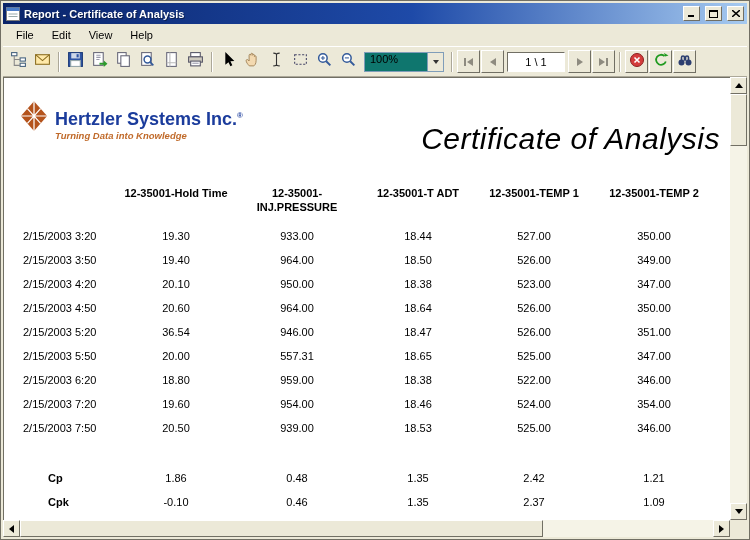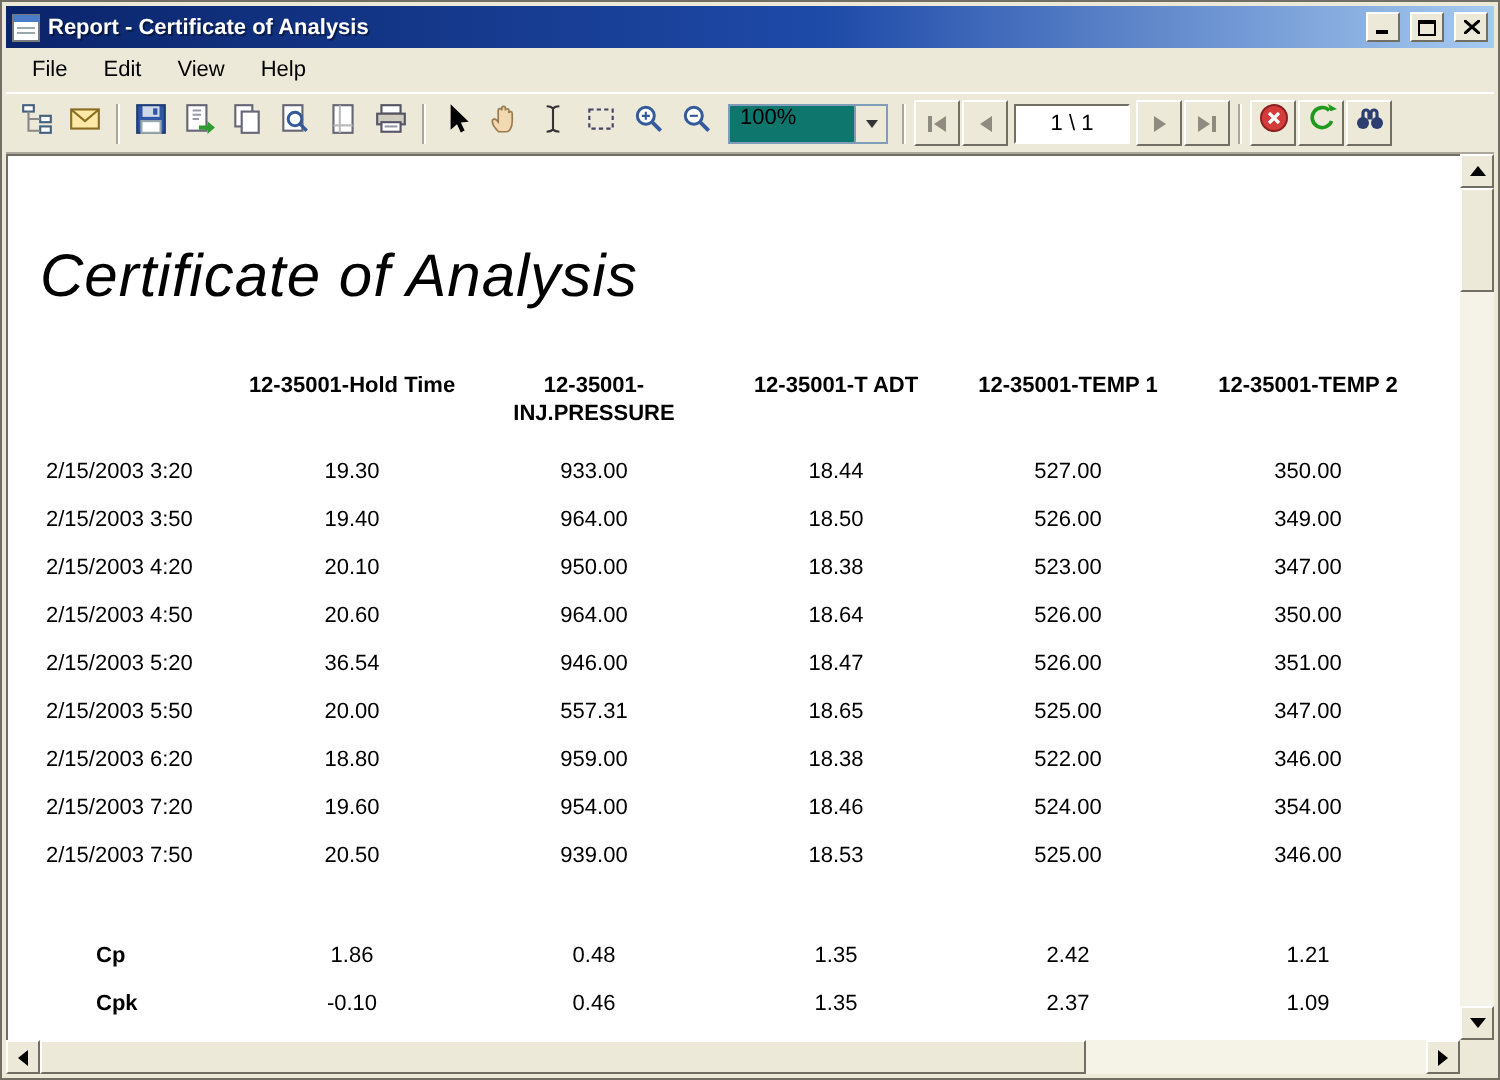--- a/index.html
+++ b/index.html
@@ -278,20 +278,32 @@
             <path d="M4.5 10V5.5a1.5 1.5 0 0 1 3 0V8h1V5.5a1.5 1.5 0 0 1 3 0V10" fill="none" stroke="#2c3e70" stroke-width="1.6"></path>
           </svg></span>
       </span>
   </div>
 
   <div class="client">
 
     <div class="report">
       <div class="report-inner">
         <div class="header-row">
+          <div class="logo">
+            <span>
+              <svg width="28" height="36" viewBox="0 0 32 36">
+                  <path d="M16 1L31 18L16 35L1 18Z" fill="#B4531C"></path>
+                  <path d="M8.5 9.5L23.5 26.5M23.5 9.5L8.5 26.5M16 1v34M1 18h30" stroke="#fff" stroke-width="1.4"></path>
+                </svg>
+            </span>
+            <div class="logo-texts">
+              <span class="company"><span>Hertzler Systems Inc.</span><sup>®</sup></span>
+              <span class="tagline">Turning Data into Knowledge</span>
+            </div>
+          </div>
           <div class="report-title">Certificate of Analysis</div>
         </div>
 
         <table>
           <colgroup>
             <col style="width:100px">
               <col style="width:112px">
               <col style="width:130px">
             <col style="width:112px">
               <col style="width:120px">

